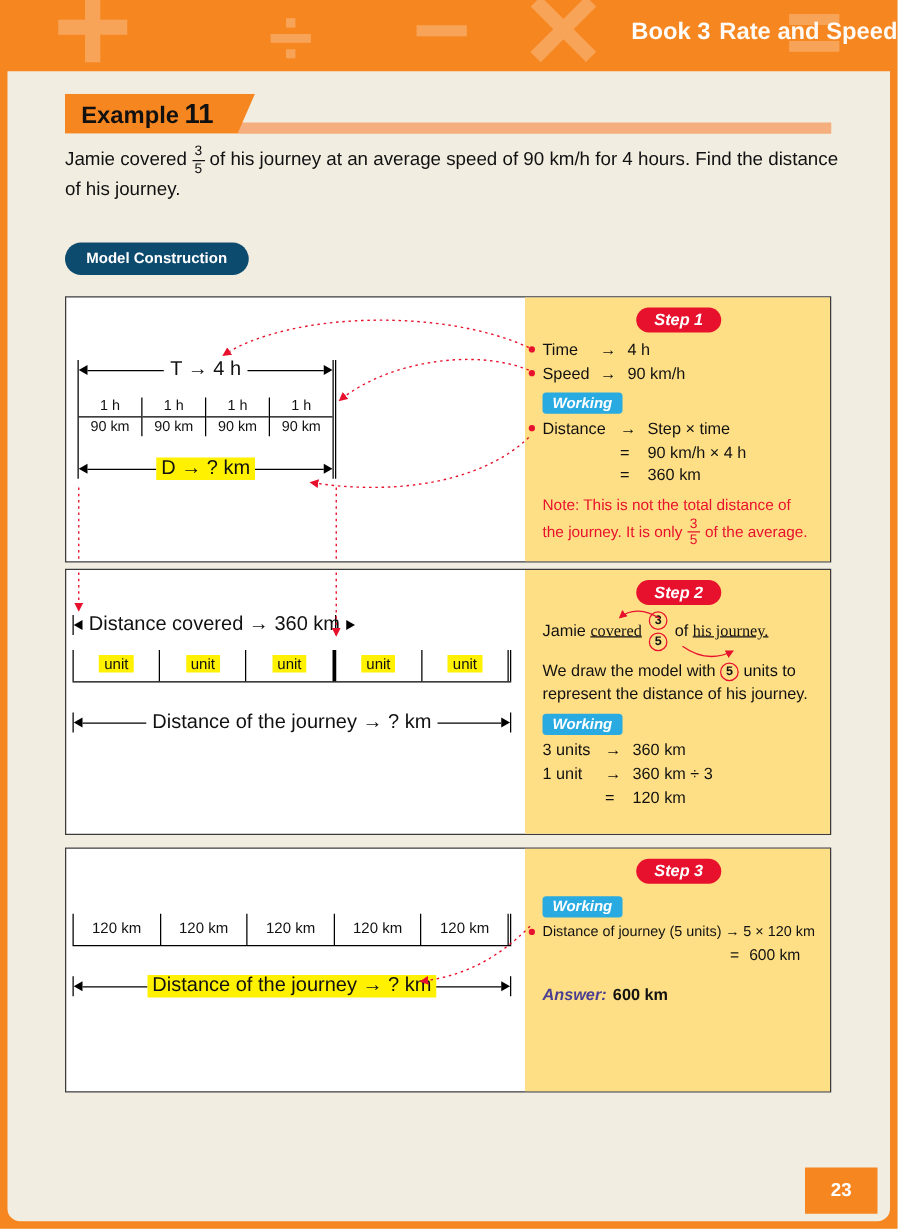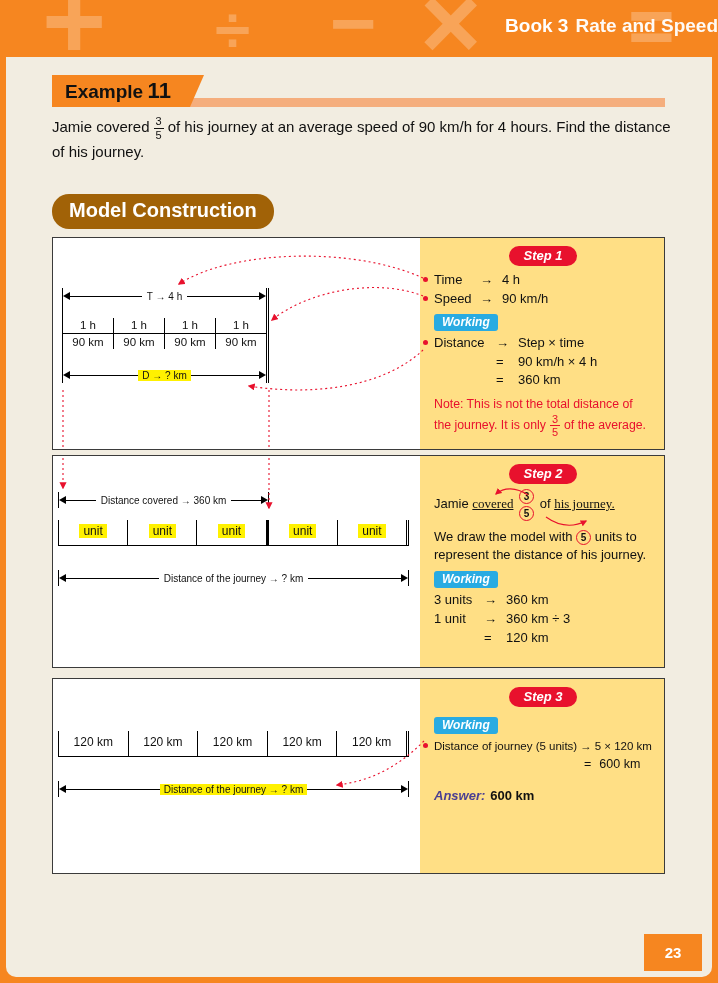--- a/index.html
+++ b/index.html
@@ -37,22 +37,22 @@
   }
   .ex-word { font-weight:600; font-size:19px; }
   .ex-num  { font-weight:bold; font-size:22px; }
 
   .problem { position:absolute; top:58px; left:46px; width:620px; font-size:15px; line-height:1.5; }
 
   .frac { display:inline-flex; flex-direction:column; vertical-align:middle; text-align:center;
           font-size:11px; line-height:1.15; margin:0 4px; }
   .frac .num { border-bottom:1px solid currentColor; padding:0 2px; }
 
-  .model-btn { position:absolute; top:137px; left:46px; background:#a16207; color:#fff;
-               font-weight:bold; font-size:20px; padding:5px 17px 7px; border-radius:17px; }
+  .model-btn { position:absolute; top:137px; left:46px; background:#0c4a6e; color:#fff;
+               font-weight:bold; font-size:12px; padding:5px 17px 7px; border-radius:17px; }
 
   
   .stepbox { position:absolute; left:46px; width:613px; border:1px solid #3b3b3b; background:#fff; display:flex; }
   .box1 { top:180px; height:213px; }
   .box2 { top:398px; height:213px; }
   .box3 { top:621px; height:196px; }
   .box-left  { width:367px; position:relative; }
   .box-right { flex:1; background:#FFDF85; padding:8px 12px 6px 14px; position:relative; font-size:13px; }
 
   .badge-row { text-align:center; margin-bottom:5px; }
@@ -84,21 +84,21 @@
   .answer { margin-top:14px; }
   .ans-l { color:#4B3F92; font-style:italic; font-weight:bold; }
   .ans-v { font-weight:bold; margin-left:5px; }
 
   
   .diag { position:absolute; }
   .d1box { left:9px; top:50px; width:207px; border-left:1px solid #000; border-right:3px double #000; }
   .d2box { left:5px; top:36px; width:351px; }
   .d3box { left:5px; top:52px; width:351px; }
 
-  .harrow { display:flex; align-items:center; height:16px; font-size:10px; }
+  .harrow { display:flex; align-items:center; height:16px; font-size:16px; }
   .harrow .line { flex:1; height:1px; background:#000; }
   .ah-l { width:0; height:0; border-top:4px solid transparent; border-bottom:4px solid transparent; border-right:7px solid #000; }
   .ah-r { width:0; height:0; border-top:4px solid transparent; border-bottom:4px solid transparent; border-left:7px solid #000; }
   .albl { padding:0 5px; white-space:nowrap; }
   .hl { background:#FFF100; padding:0 4px; }
   .endbars { border-left:1px solid #000; border-right:1px solid #000; }
   .cov { width:211px; }
 
   .bar1 { display:flex; margin:14px 0 18px; font-size:11.5px; text-align:center; }
   .bar1 .c { flex:1; }

